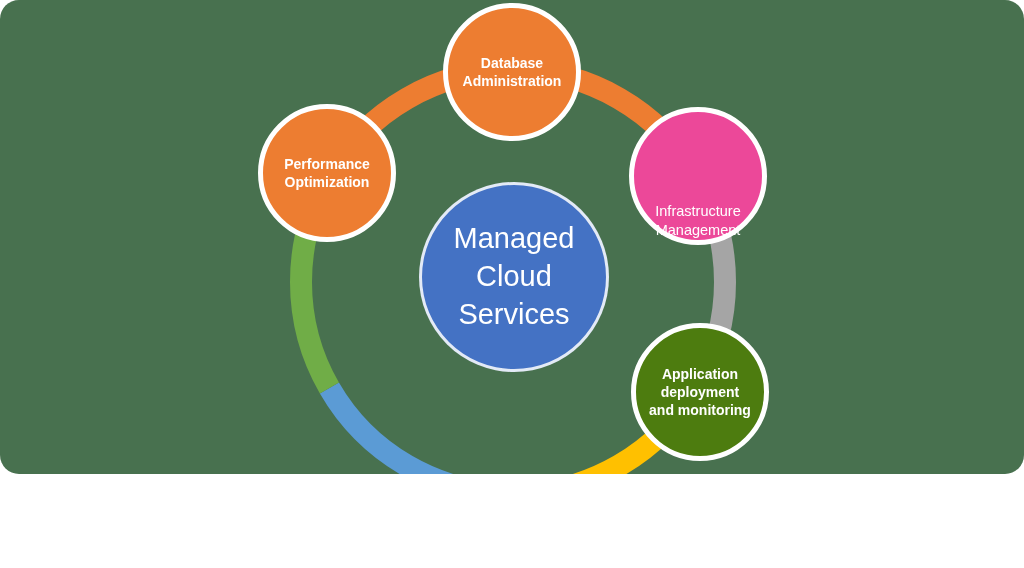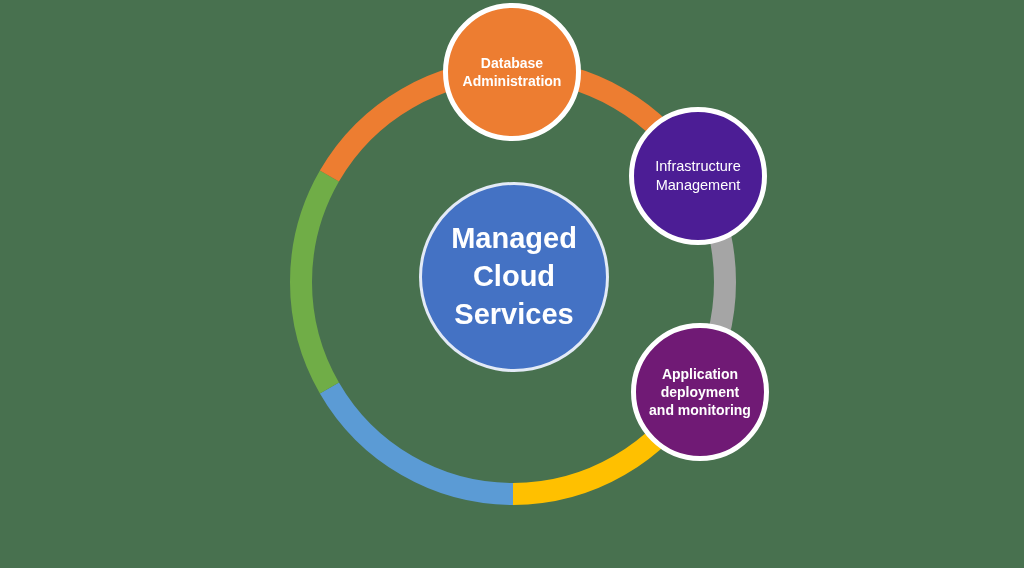--- a/index.html
+++ b/index.html
@@ -1,21 +1,22 @@
 <!DOCTYPE html>
 <html><head>
 <meta charset="utf-8">
 <style>
   html, body { margin: 0; padding: 0; }
   body { font-family: "Liberation Sans", sans-serif; }
   .page {
     position: relative;
     width: 1024px;
-    height: 568px;
+    height: 474px;
     overflow: hidden;
+    border-radius: 19px;
   }
   .ring-svg {
     position: absolute;
     left: 0; top: 0;
     width: 1024px; height: 568px;
   }
   .node {
     position: absolute;
     box-sizing: border-box;
     width: 138px;
@@ -47,21 +48,21 @@
     border-radius: 50%;
     display: flex;
     align-items: center;
     justify-content: center;
     text-align: center;
   }
   .center-node .label {
     white-space: pre-line;
     color: #ffffff;
     font-size: 29px;
-    font-weight: 700;
+    font-weight: 400;
     line-height: 1.3;
   }
   
   .pos-top          { left: 443px; top: 3px; }
   .pos-top-right    { left: 629px; top: 107px; }
   .pos-bottom-right { left: 631px; top: 323px; }
   .pos-bottom       { left: 444px; top: 427px; }
   .pos-bottom-left  { left: 257px; top: 324px; }
   .pos-top-left     { left: 258px; top: 104px; }
   .pos-center       { left: 419px; top: 182px; }
@@ -78,33 +79,37 @@
     <path d="M 513 494 A 212 212 0 0 1 329.4 388" fill="none" stroke-width="22" stroke="#5B9BD5"></path>
     <path d="M 329.4 388 A 212 212 0 0 1 329.4 176" fill="none" stroke-width="22" stroke="#70AD47"></path>
     <path d="M 329.4 176 A 212 212 0 0 1 513 70" fill="none" stroke-width="22" stroke="#ED7D31"></path>
   </svg>
 
   <div class="node pos-top" style="background: rgb(237, 125, 49);">
     <span class="label">Database
 Administration</span>
   </div>
 
-  <div class="node pos-top-right" style="background: #4c1d95;">
+  <div class="node pos-top-right" style="background: #ec4899; align-items: flex-end;">
     <span class="label regular">Infrastructure
 Management</span>
   </div>
 
-  <div class="node pos-bottom-right" style="background: #701a75;">
+  <div class="node pos-bottom-right" style="background: #4d7c0f;">
     <span class="label">Application
 deployment
 and monitoring</span>
   </div>
 
 
 
+  <div class="node pos-top-left" style="background: rgb(237, 125, 49);">
+    <span class="label">Performance
+Optimization</span>
+  </div>
 
   <div class="center-node pos-center" style="background: rgb(68, 114, 196);">
     <span class="label">Managed
 Cloud
 Services</span>
   </div>
 
 </div>
 
 </body></html>

